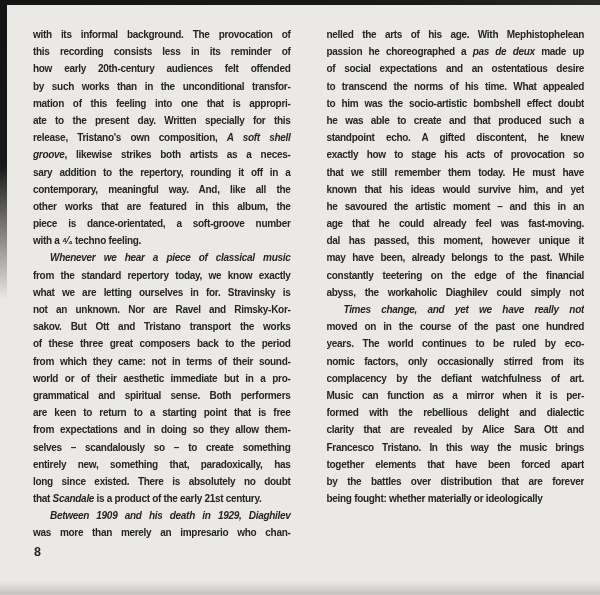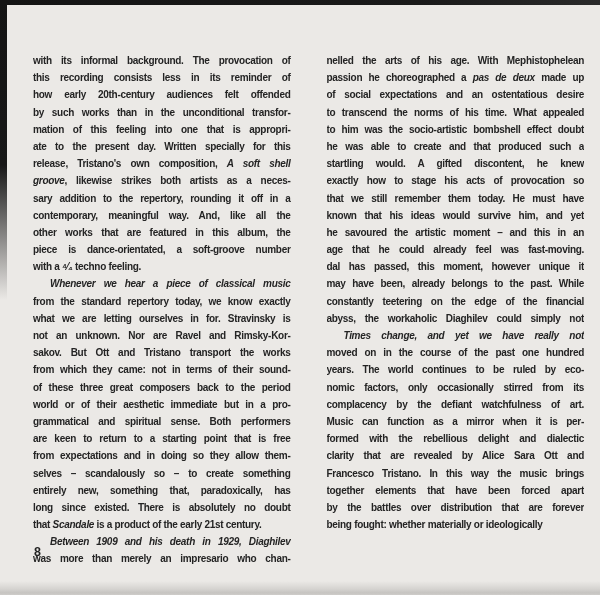--- a/index.html
+++ b/index.html
@@ -17,21 +17,21 @@
   .scan-edge-left {
     position: absolute; top: 0; left: 0; width: 7px; height: 300px;
     background: linear-gradient(to bottom, #141414 0%, #181818 55%, rgba(24,24,24,0) 100%);
   }
   .scan-edge-bottom {
     position: absolute; left: 0; right: 0; bottom: 0; height: 14px;
     background: linear-gradient(to bottom, rgba(201,199,196,0) 0%, #d6d4d1 55%, #c6c4c1 85%, #cfcdca 100%);
   }
   .text-area {
     position: absolute; top: 26px; left: 33px; right: 16px;
-    display: flex; gap: 36px; margin-top: 26px;
+    display: flex; gap: 36px;
   }
   .col {
     flex: 1 1 0; min-width: 0;
     color: #242424;
     font-size: 10px;
     font-weight: 700;
     line-height: 17.2px;
     letter-spacing: -0.3px;
   }
   .line {
@@ -69,41 +69,41 @@
       <div class="line"><span>sary addition to the repertory, rounding it off in a</span></div>
       <div class="line"><span>contemporary, meaningful way. And, like all the</span></div>
       <div class="line"><span>other works that are featured in this album, the</span></div>
       <div class="line"><span>piece is dance-orientated, a soft-groove number</span></div>
       <div class="line end"><span>with a ⁴⁄₄ techno feeling.</span></div>
       <div class="line indent"><span>Whenever we hear a piece of classical music</span></div>
       <div class="line"><span>from the standard repertory today, we know exactly</span></div>
       <div class="line"><span>what we are letting ourselves in for. Stravinsky is</span></div>
       <div class="line"><span>not an unknown. Nor are Ravel and Rimsky-Kor-</span></div>
       <div class="line"><span>sakov. But Ott and Tristano transport the works</span></div>
+      <div class="line"><span>of these three great composers back to the period</span></div>
       <div class="line"><span>from which they came: not in terms of their sound-</span></div>
-      <div class="line"><span>of these three great composers back to the period</span></div>
       <div class="line"><span>world or of their aesthetic immediate but in a pro-</span></div>
       <div class="line"><span>grammatical and spiritual sense. Both performers</span></div>
       <div class="line"><span>are keen to return to a starting point that is free</span></div>
       <div class="line"><span>from expectations and in doing so they allow them-</span></div>
       <div class="line"><span>selves – scandalously so – to create something</span></div>
       <div class="line"><span>entirely new, something that, paradoxically, has</span></div>
       <div class="line"><span>long since existed. There is absolutely no doubt</span></div>
       <div class="line end"><span>that </span><i>Scandale</i><span> is a product of the early 21st century.</span></div>
       <div class="line indent"><span>Between 1909 and his death in 1929, Diaghilev</span></div>
       <div class="line"><span>was more than merely an impresario who chan-</span></div>
     </div>
   <div class="col" style="color: rgb(36, 36, 36);">
       <div class="line"><span>nelled the arts of his age. With Mephistophelean</span></div>
       <div class="line"><span>passion he choreographed a </span><i>pas de deux</i><span> made up</span></div>
       <div class="line"><span>of social expectations and an ostentatious desire</span></div>
       <div class="line"><span>to transcend the norms of his time. What appealed</span></div>
       <div class="line"><span>to him was the socio-artistic bombshell effect doubt</span></div>
       <div class="line"><span>he was able to create and that produced such a</span></div>
-      <div class="line"><span>startling would. A gifted discontent, he knew</span></div>
+      <div class="line"><span>standpoint echo. A gifted discontent, he knew</span></div>
       <div class="line"><span>exactly how to stage his acts of provocation so</span></div>
       <div class="line"><span>that we still remember them today. He must have</span></div>
       <div class="line"><span>known that his ideas would survive him, and yet</span></div>
       <div class="line"><span>he savoured the artistic moment – and this in an</span></div>
       <div class="line"><span>age that he could already feel was fast-moving.</span></div>
       <div class="line"><span>dal has passed, this moment, however unique it</span></div>
       <div class="line"><span>may have been, already belongs to the past. While</span></div>
       <div class="line"><span>constantly teetering on the edge of the financial</span></div>
       <div class="line"><span>abyss, the workaholic Diaghilev could simply not</span></div>
       <div class="line indent"><span>Times change, and yet we have really not</span></div>

